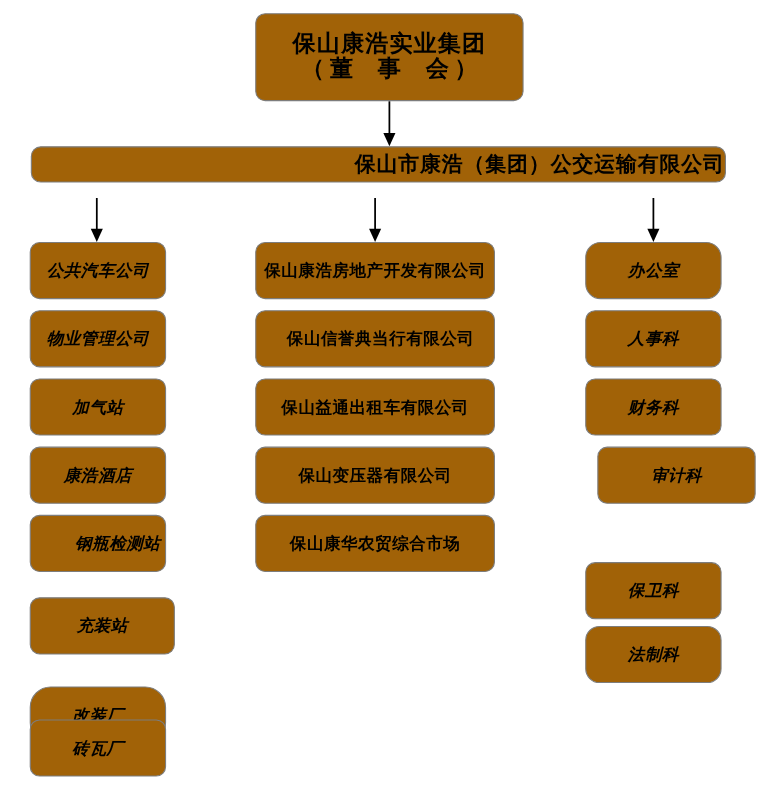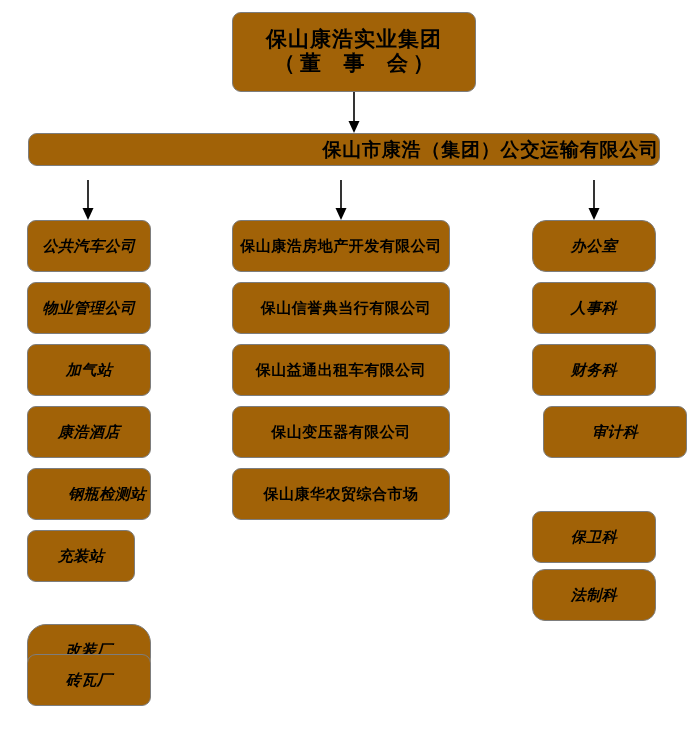--- a/index.html
+++ b/index.html
@@ -111,21 +111,21 @@
   </div>
   <div class="node node-col-left" style="left:27px; top:344px; width:124px; height:52px;">
     <div>加气站</div>
   </div>
   <div class="node node-col-left" style="left:27px; top:406px; width:124px; height:52px;">
     <div>康浩酒店</div>
   </div>
   <div class="node node-col-left" style="left:27px; top:468px; width:124px; height:52px;padding-left:36px;">
     <div>钢瓶检测站</div>
   </div>
-  <div class="node node-col-left" style="left:27px; top:530px; width:108px; height:52px;">
+  <div class="node node-col-left" style="left:27px; top:543px; width:132px; height:52px;">
     <div>充装站</div>
   </div>
   <div class="node node-col-left" style="left:27px; top:624px; width:124px; height:52px;border-radius:19px;">
     <div>改装厂</div>
   </div>
   <div class="node node-col-left" style="left:27px; top:654px; width:124px; height:52px;">
     <div>砖瓦厂</div>
   </div>
 
   <div class="node node-col-mid" style="left:232px; top:220px; width:218px; height:52px;">

